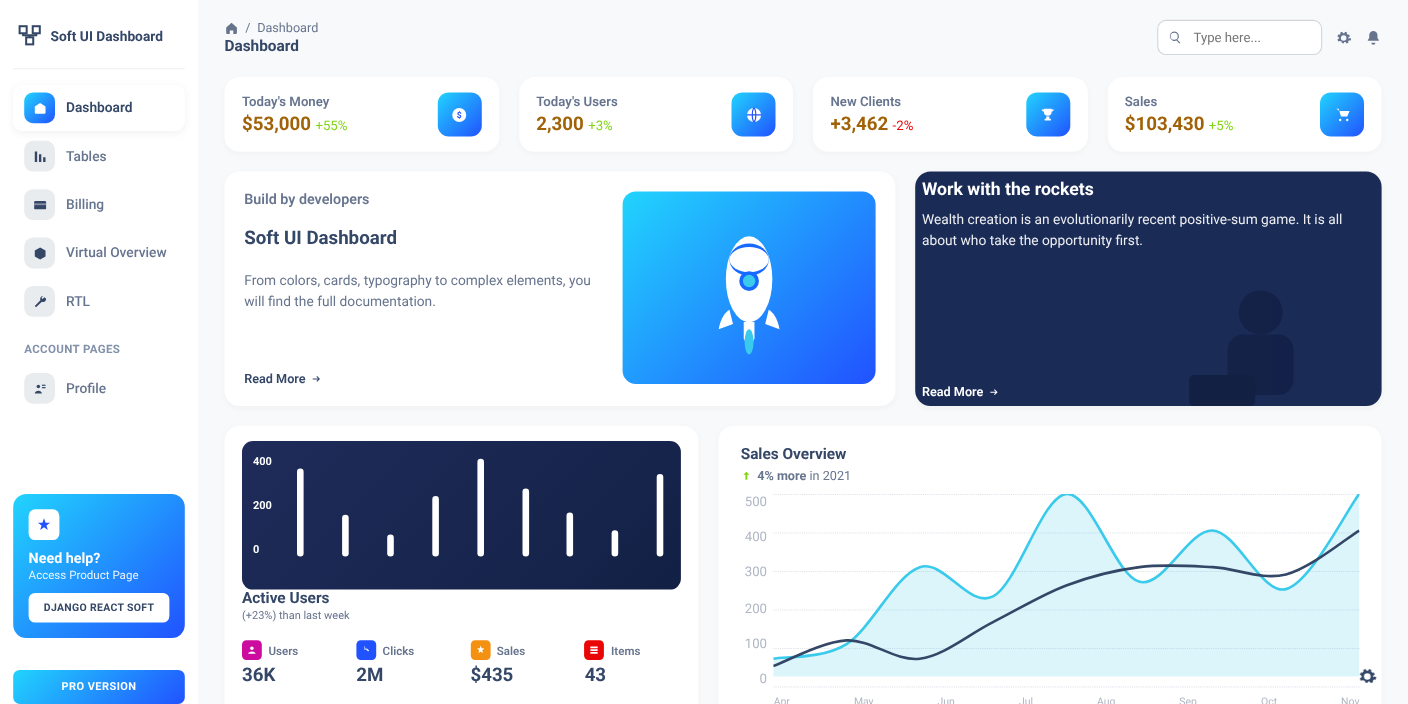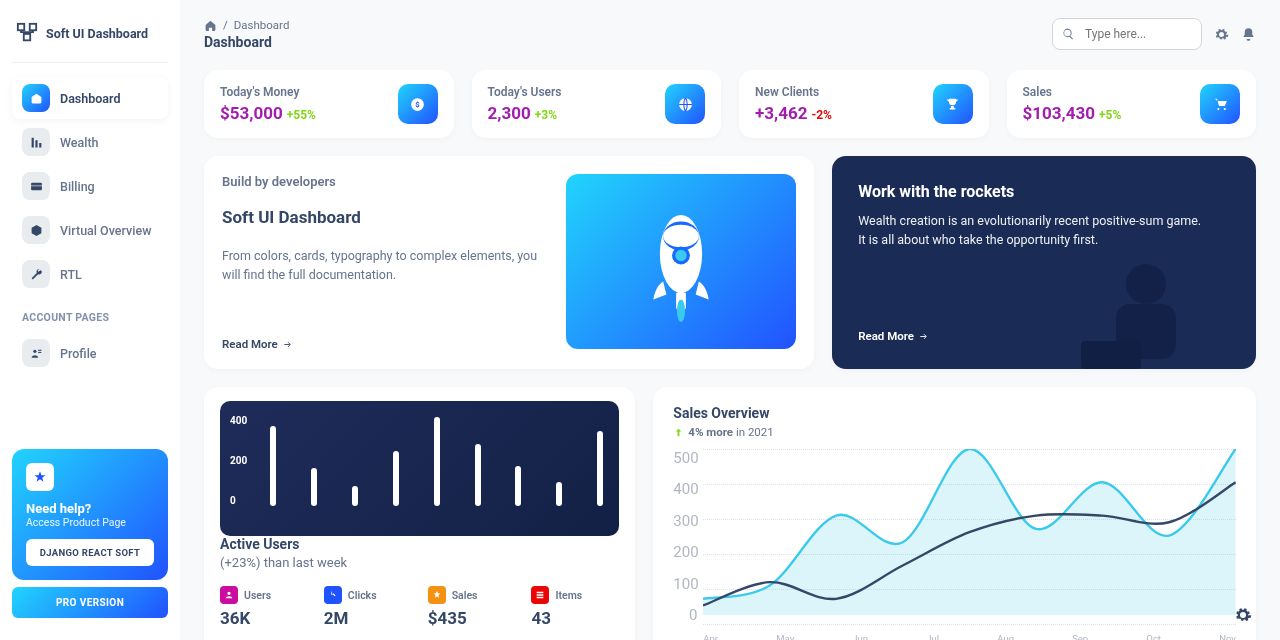--- a/index.html
+++ b/index.html
@@ -14,74 +14,74 @@
 .nav-icon { width: 28px; height: 28px; border-radius: 8px; display: flex; align-items: center; justify-content: center; background: #e9ecef; color: #344767; flex-shrink: 0; }
 .nav-item.active .nav-icon { background: linear-gradient(135deg,#21d4fd,#2152ff); color: #fff; }
 .nav-icon svg { width: 13px; height: 13px; }
 .section-title { font-size: 10.5px; font-weight: 700; color: #8392ab; letter-spacing: .3px; padding: 14px 10px 6px; text-transform: uppercase; }
 .help-card { position: absolute; bottom: 60px; left: 12px; right: 12px; background: linear-gradient(135deg,#21d4fd,#2152ff); border-radius: 12px; padding: 14px; color: #fff; }
 .help-icon { width: 28px; height: 28px; background: #fff; border-radius: 6px; display: flex; align-items: center; justify-content: center; margin-bottom: 10px; }
 .help-icon svg { width: 14px; height: 14px; fill: #2152ff; }
 .help-title { font-size: 13px; font-weight: 700; }
 .help-sub { font-size: 10.5px; opacity: .9; margin-bottom: 10px; }
 .help-btn { background: #fff; color: #344767; font-size: 9.5px; font-weight: 700; border: none; padding: 8px; width: 100%; border-radius: 6px; cursor: pointer; letter-spacing: .3px; }
-.pro-btn { position: absolute; bottom: 22px; left: 12px; right: 12px; background: linear-gradient(135deg,#21d4fd,#2152ff); color: #fff; border: none; font-size: 10px; font-weight: 700; padding: 10px; border-radius: 6px; cursor: pointer; letter-spacing: .4px; }
+.pro-btn { position: absolute; bottom: 0; left: 12px; right: 12px; background: linear-gradient(135deg,#21d4fd,#2152ff); color: #fff; border: none; font-size: 10px; font-weight: 700; padding: 10px; border-radius: 6px; cursor: pointer; letter-spacing: .4px; }
 .main { margin-left: 180px; padding: 18px 24px; }
 .topbar { display: flex; justify-content: space-between; align-items: flex-start; margin-bottom: 20px; }
 .crumb-row { display: flex; align-items: center; gap: 6px; font-size: 11.5px; color: #67748e; }
 .crumb-row svg { width: 13px; height: 13px; }
 .page-title { font-size: 14px; font-weight: 700; color: #344767; margin-top: 2px; }
 .topbar-right { display: flex; align-items: center; gap: 12px; }
 .search { position: relative; }
 .search input { border: 1px solid #d2d6da; border-radius: 8px; padding: 8px 12px 8px 32px; font-size: 12px; width: 150px; color: #495057; outline: none; }
 .search svg { position: absolute; left: 10px; top: 50%; transform: translateY(-50%); width: 13px; height: 13px; fill: #67748e; }
 .top-icon { width: 15px; height: 15px; fill: #67748e; cursor: pointer; }
 .stats { display: grid; grid-template-columns: repeat(4,1fr); gap: 18px; margin-bottom: 18px; }
 .stat-card { background: #fff; border-radius: 14px; padding: 14px 16px; display: flex; justify-content: space-between; align-items: center; box-shadow: 0 2px 6px rgba(0,0,0,0.03); }
 .stat-label { font-size: 12px; font-weight: 600; color: #67748e; margin-bottom: 4px; }
-.stat-value { font-size: 17px; font-weight: 700; color: #a21caf; }
-.stat-change { font-size: 12px; font-weight: 700; margin-left: 4px; text-align: center; }
+.stat-value { font-size: 17px; font-weight: 700; color: #a16207; }
+.stat-change { font-size: 12px; font-weight: 400; margin-left: 4px; text-align: center; }
 .pos { color: #82d616; }
 .neg { color: #ea0606; }
 .stat-icon { width: 40px; height: 40px; border-radius: 10px; background: linear-gradient(135deg,#21d4fd,#2152ff); display: flex; align-items: center; justify-content: center; }
 .stat-icon svg { width: 17px; height: 17px; fill: #fff; }
 .row2 { display: grid; grid-template-columns: 58% 1fr; gap: 18px; margin-bottom: 18px; }
 .dev-card { background: #fff; border-radius: 14px; padding: 18px; display: flex; gap: 18px; box-shadow: 0 2px 6px rgba(0,0,0,0.03); }
 .dev-text { flex: 1; display: flex; flex-direction: column; gap: 12px; }
 .dev-pre { font-size: 13px; font-weight: 600; color: #67748e; margin-bottom: 6px; }
 .dev-title { font-size: 17px; font-weight: 700; color: #344767; margin-bottom: 8px; }
 .dev-desc { font-size: 12.5px; color: #67748e; line-height: 1.5; }
 .read-more { font-size: 11.5px; font-weight: 600; color: #344767; margin-top: auto; display: flex; align-items: center; gap: 4px; cursor: pointer; }
 .rocket-panel { width: 230px; height: 175px; border-radius: 12px; background: linear-gradient(135deg,#21d4fd,#2152ff); display: flex; align-items: center; justify-content: center; }
 .rocket-panel svg { width: 100px; height: 130px; }
-.work-card { background: #1a2b56; border-radius: 14px; padding: 26px; color: #fff; position: relative; overflow: hidden; box-shadow: 0 2px 6px rgba(0,0,0,0.03); min-height: 213px; display: flex; flex-direction: column; }
+.work-card { background: #1a2b56; border-radius: 14px; padding: 6px; color: #fff; position: relative; overflow: hidden; box-shadow: 0 2px 6px rgba(0,0,0,0.03); min-height: 213px; display: flex; flex-direction: column; }
 .work-title { font-size: 16px; font-weight: 700; margin-bottom: 10px; }
 .work-desc { font-size: 12.5px; line-height: 1.55; opacity: .92; max-width: 95%; }
 .work-card .read-more { color: #fff; margin-top: auto; }
 .person { position: absolute; right: 20px; bottom: 0; width: 180px; height: 120px; opacity: .45; }
 .row3 { display: grid; grid-template-columns: 41% 1fr; gap: 18px; }
 .bars-card { background: #fff; border-radius: 14px; padding: 14px 16px; box-shadow: 0 2px 6px rgba(0,0,0,0.03); }
 .bars-panel { background: linear-gradient(135deg,#1f2c5a,#132045); border-radius: 10px; padding: 14px 16px 14px 10px; height: 135px; position: relative; }
 .y-axis { position: absolute; left: 10px; top: 14px; bottom: 30px; display: flex; flex-direction: column; justify-content: space-between; font-size: 10px; color: #fff; font-weight: 700; }
 .bars { position: absolute; left: 50px; right: 16px; top: 14px; bottom: 30px; display: flex; justify-content: space-between; align-items: flex-end; }
 .bar { width: 6px; background: #fff; border-radius: 3px; }
 .au-title { font-size: 14px; font-weight: 700; color: #344767; }
-.au-sub { font-size: 13px; color: #67748e; margin-top: 3px; margin-bottom: 16px; }
+.au-sub { font-size: 10px; color: #67748e; margin-top: 3px; margin-bottom: 16px; }
 .au-stats { display: grid; grid-template-columns: repeat(4,1fr); gap: 16px; }
 .au-item-h { display: flex; align-items: center; gap: 6px; font-size: 10.5px; font-weight: 600; color: #67748e; margin-bottom: 4px; }
 .mini-icon { width: 18px; height: 18px; border-radius: 4px; display: flex; align-items: center; justify-content: center; }
 .mini-icon svg { width: 10px; height: 10px; fill: #fff; }
 .au-val { font-size: 17px; font-weight: 700; color: #344767; margin-bottom: 5px; }
 .sales-card { background: #fff; border-radius: 14px; padding: 18px 20px; box-shadow: 0 2px 6px rgba(0,0,0,0.03); }
 .sales-title { font-size: 14px; font-weight: 700; color: #344767; }
 .sales-sub { font-size: 11.5px; color: #67748e; margin-top: 4px; margin-bottom: 10px; display: flex; align-items: center; gap: 4px; }
 .sales-sub svg { width: 11px; height: 11px; fill: #82d616; }
 .sales-sub b { font-weight: 700; }
 .chart { position: relative; height: 195px; }
-.chart-y { position: absolute; left: 0; top: 0; bottom: 20px; display: flex; flex-direction: column; justify-content: space-between; font-size: 15px; color: #b0b6c3; text-align: right; width: 24px; }
+.chart-y { position: absolute; left: 0; top: 0; bottom: 20px; display: flex; flex-direction: column; justify-content: space-between; font-size: 12px; color: #b0b6c3; text-align: right; width: 24px; }
 .chart-grid { position: absolute; left: 30px; right: 0; top: 0; bottom: 20px; }
 .gline { position: absolute; left: 0; right: 0; border-top: 1px dotted #dde1e8; }
 .chart-svg { position: absolute; left: 30px; right: 0; top: 0; bottom: 20px; }
 .chart-x { position: absolute; left: 30px; right: 0; bottom: 0; display: flex; justify-content: space-between; font-size: 9.5px; color: #b0b6c3; }
 .gear-float { position: fixed; right: 22px; bottom: 10px; width: 30px; height: 30px; display: flex; align-items: center; justify-content: center; cursor: pointer; }
 .gear-float svg { width: 18px; height: 18px; fill: #344767; }
 </style>
 </head>
 <body>
 
@@ -103,21 +103,21 @@
           </svg>
         </span>
       <span>Dashboard</span>
     </div>
     <div class="nav-item">
       <span class="nav-icon">
           <svg viewBox="0 0 24 24" fill="currentColor">
             <path d="M3 3h4v18H3zM10 8h4v13h-4zM17 13h4v8h-4z"></path>
           </svg>
         </span>
-      <span>Wealth</span>
+      <span>Tables</span>
     </div>
     <div class="nav-item">
       <span class="nav-icon">
           <svg viewBox="0 0 24 24" fill="currentColor">
             <rect x="2" y="5" width="20" height="14" rx="2"></rect>
             <rect x="2" y="9" width="20" height="3" fill="#fff" opacity=".4"></rect>
           </svg>
         </span>
       <span>Billing</span>
     </div>

